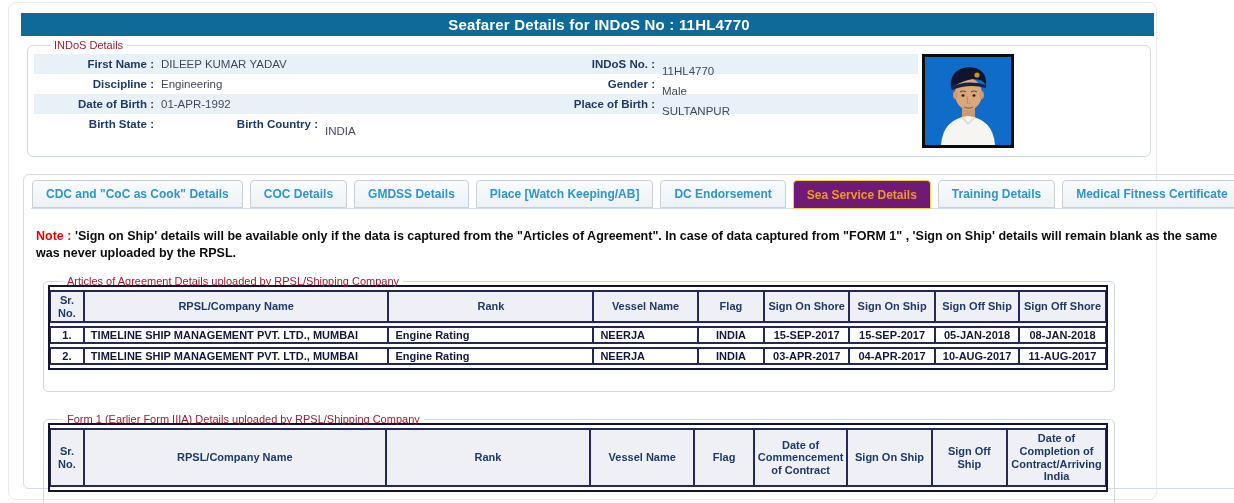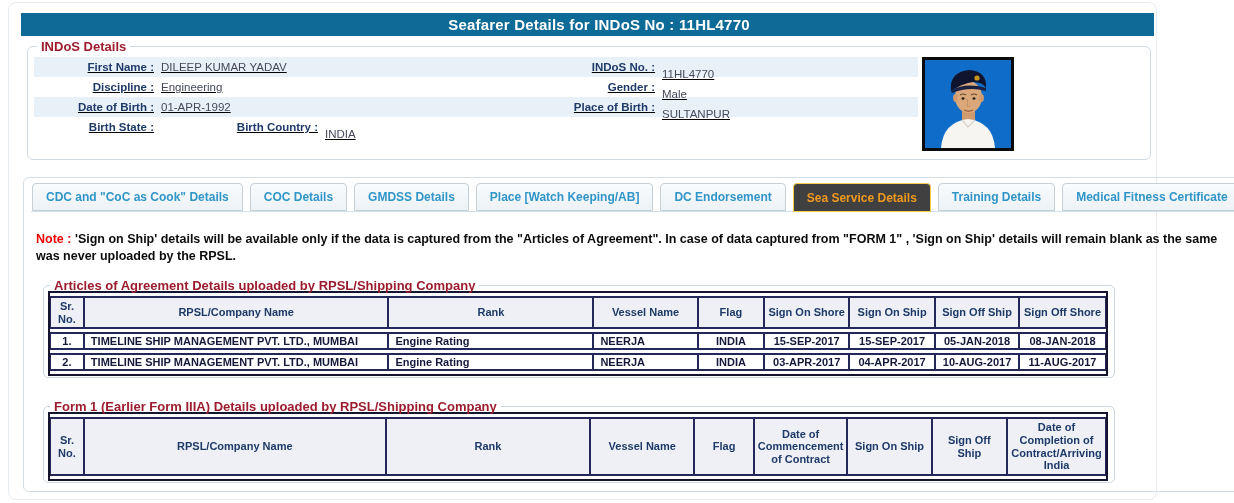--- a/index.html
+++ b/index.html
@@ -21,29 +21,29 @@
     background: #0e6a96;
     display: flex; align-items: center; justify-content: center; padding-left: 23px;
   }
   .header-title {
     color: #ffffff; font-size: 15px; font-weight: bold; letter-spacing: .2px;
   }
 
   
   fieldset { border: 1px solid #cfdae4; border-radius: 6px; }
   legend {
-    font-size: 13px; font-weight: bold; color: #9c1c2e;
-    padding: 0 4px; margin-left: 3px; white-space: nowrap;
+    font-size: 11px; font-weight: normal; color: #9c1c2e;
+    padding: 0 4px; margin-left: 16px; white-space: nowrap;
   }
   .indos-fieldset {
     margin: 3px 0 0 6px; width: 1124px;
     padding: 1px 4px 8px 6px;
   }
   .indos-body { display: flex; align-items: flex-start; }
-  .indos-rows { width: 884px; margin-top: 2px; text-decoration: underline; }
+  .indos-rows { width: 884px; margin-top: 2px; }
   .irow { display: flex; align-items: center; height: 20px; font-size: 11.5px; }
   .irow.alt { background: #e9f1f8; }
   .ilabel { font-weight: bold; color: #1e3a68; text-align: right; white-space: nowrap; }
   .ilabel.c1 { width: 120px; }
   .ilabel.c2 { width: 164px; }
   .ivalue { color: #45485a; padding-left: 7px; white-space: nowrap; }
   .ivalue.c1 { width: 337px; }
   .ivalue.c2 { flex: 1; margin-top: 14px; }
   .photo-box {
     width: 92px; height: 94px;
@@ -71,36 +71,36 @@
     display: flex; align-items: center;
     padding: 0 13px;
     font-size: 12px; font-weight: bold; color: #3095c8;
     background: linear-gradient(#f9fbfd, #edf2f6);
     border: 1px solid #c7d0d6;
     border-radius: 4px 4px 0 0;
     white-space: nowrap; cursor: pointer;
   }
   .tab.active {
     color: #f0991e;
-    background: #404040;
+    background: #701a75;
     border-color: #f7ce4a;
     margin-bottom: -1px;
   }
 
   .note {
     margin: 19px 6px 0 5px;
     font-size: 12.5px; font-weight: bold; color: #0c0c0c;
     line-height: 1.32;
   }
   .note-prefix { color: #ee0000; }
 
   .table-fieldset {
     margin: 14px 0 0 12px; width: 1072px;
     border: 1px solid #ccd9e3; border-radius: 5px;
-    padding: 0 3px 1px 3px;
+    padding: 0 3px 21px 3px;
   }
   .table-fieldset.second { margin-top: 21px; }
 
   table {
     border-collapse: separate; border-spacing: 0 3px;
     border: 2px solid #14142e;
     background: #ffffff;
     width: 1060px; margin-left: 1px; margin-top: -2px;
     font-size: 11px;
   }

